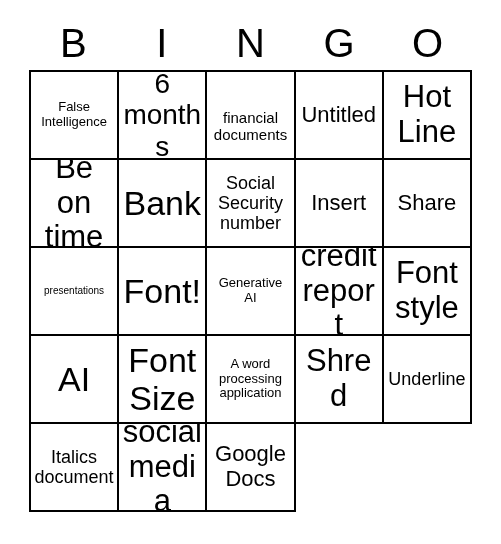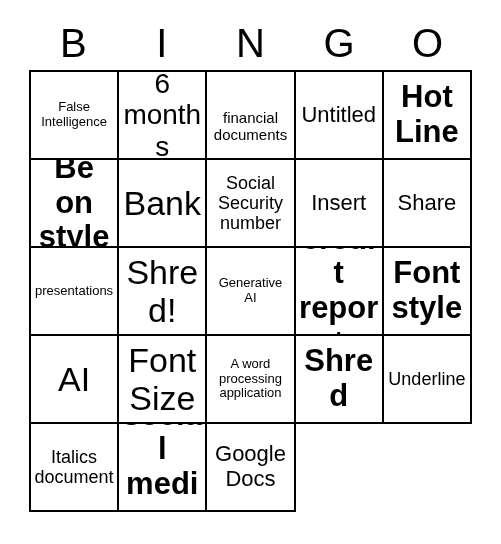--- a/index.html
+++ b/index.html
@@ -74,27 +74,27 @@
   .cell-text {
     display: block;
     width: 100%;
     line-height: 1.12;
     word-wrap: break-word;
     white-space: pre-line;
   }
 
   
   .fs-xxl .cell-text { font-size: 34px; }
-  .fs-xl  .cell-text { font-size: 31px; font-weight: bold; }
+  .fs-xl  .cell-text { font-size: 31px; }
   .fs-lg  .cell-text { font-size: 28px; }
   .fs-md  .cell-text { font-size: 22px; }
   .fs-sm  .cell-text { font-size: 18px; }
   .fs-xs  .cell-text { font-size: 15px; margin-top: 24px; }
   .fs-xxs .cell-text { font-size: 13px; }
-  .fs-tiny .cell-text { font-size: 13px; }
+  .fs-tiny .cell-text { font-size: 10px; }
 </style>
 </head>
 <body>
 
 <div id="card">
 
   <div id="header-row">
       <div class="header-letter">B</div>
       <div class="header-letter">I</div>
       <div class="header-letter">N</div>
@@ -117,41 +117,41 @@
       </div>
       <div class="cell fs-md">
         <span class="cell-text">Untitled</span>
       </div>
       <div class="cell fs-xl">
         <span class="cell-text">Hot
 Line</span>
       </div>
       <div class="cell fs-xl">
         <span class="cell-text">Be on
-style</span>
+time</span>
       </div>
       <div class="cell fs-xxl">
         <span class="cell-text">Bank</span>
       </div>
       <div class="cell fs-sm">
         <span class="cell-text">Social
 Security
 number</span>
       </div>
       <div class="cell fs-md">
         <span class="cell-text">Insert</span>
       </div>
       <div class="cell fs-md">
         <span class="cell-text">Share</span>
       </div>
       <div class="cell fs-tiny">
         <span class="cell-text">presentations</span>
       </div>
       <div class="cell fs-xxl">
-        <span class="cell-text">Shred!</span>
+        <span class="cell-text">Font!</span>
       </div>
       <div class="cell fs-xxs">
         <span class="cell-text">Generative
 AI</span>
       </div>
       <div class="cell fs-xl">
         <span class="cell-text">credit
 report</span>
       </div>
       <div class="cell fs-xl">

